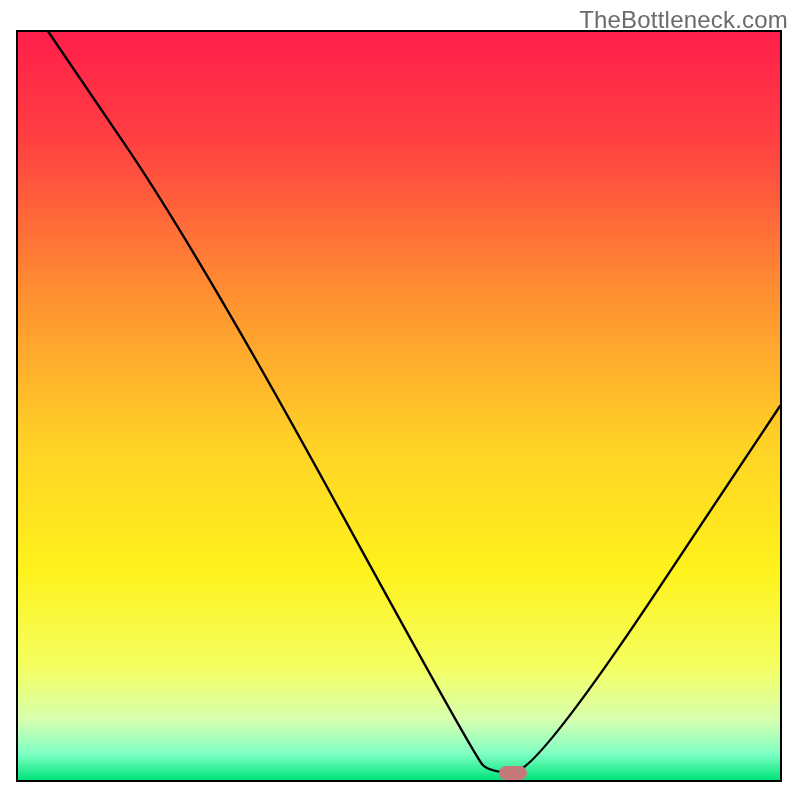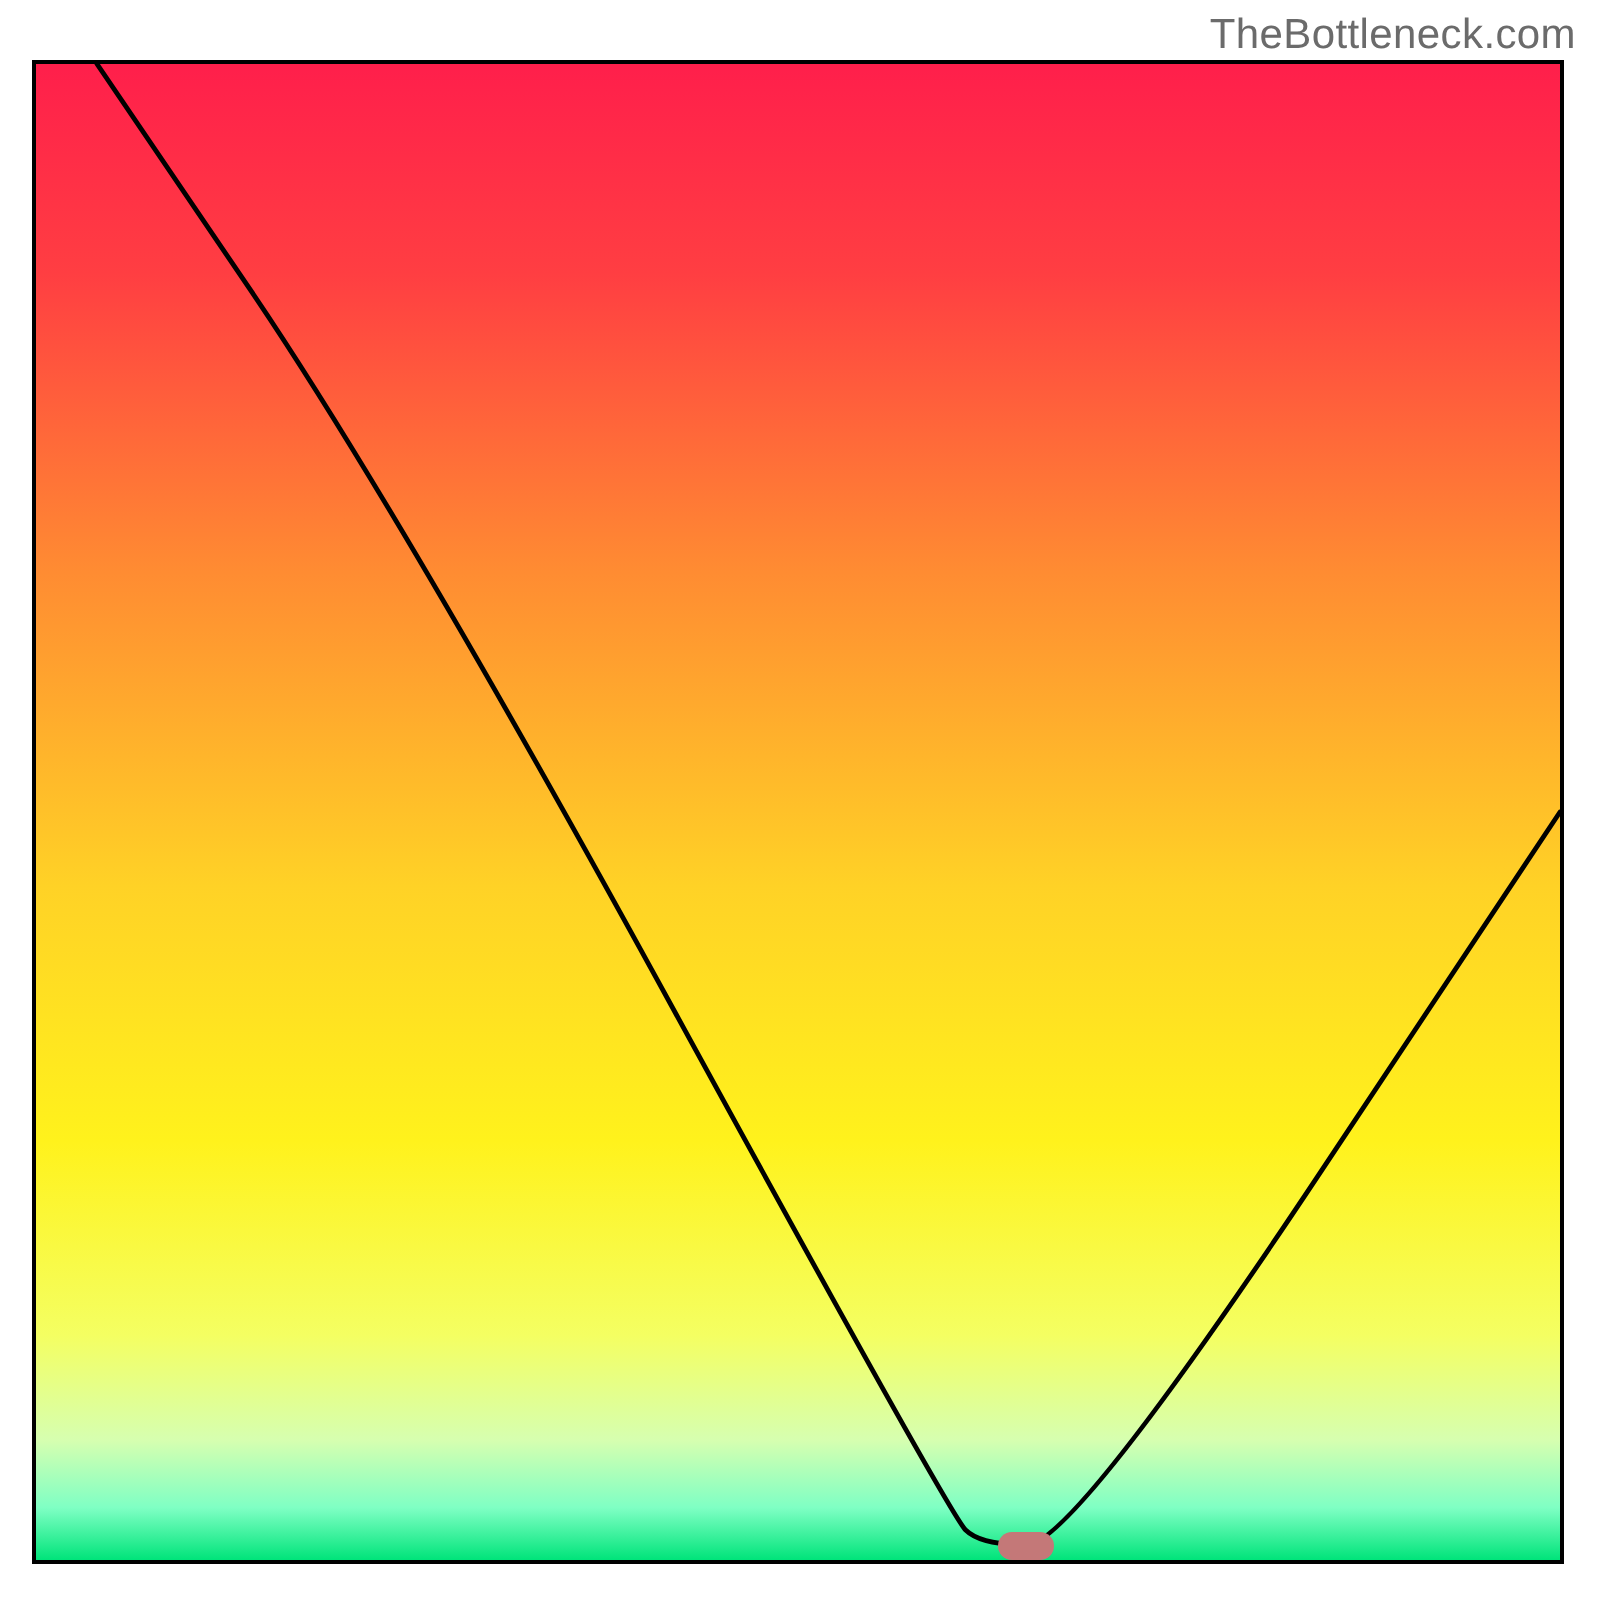--- a/index.html
+++ b/index.html
@@ -13,21 +13,21 @@
   .frame {
     position: relative;
     width: 800px;
     height: 800px;
     box-sizing: border-box;
   }
   .watermark {
     position: absolute;
     top: 6px;
     right: 12px;
-    font-size: 21px;
+    font-size: 24px;
     color: #6b6b6b;
     font-weight: 500;
     letter-spacing: 0.2px;
     z-index: 20;
   }
   .plot {
     position: absolute;
     left: 16px;
     top: 30px;
     width: 766px;

